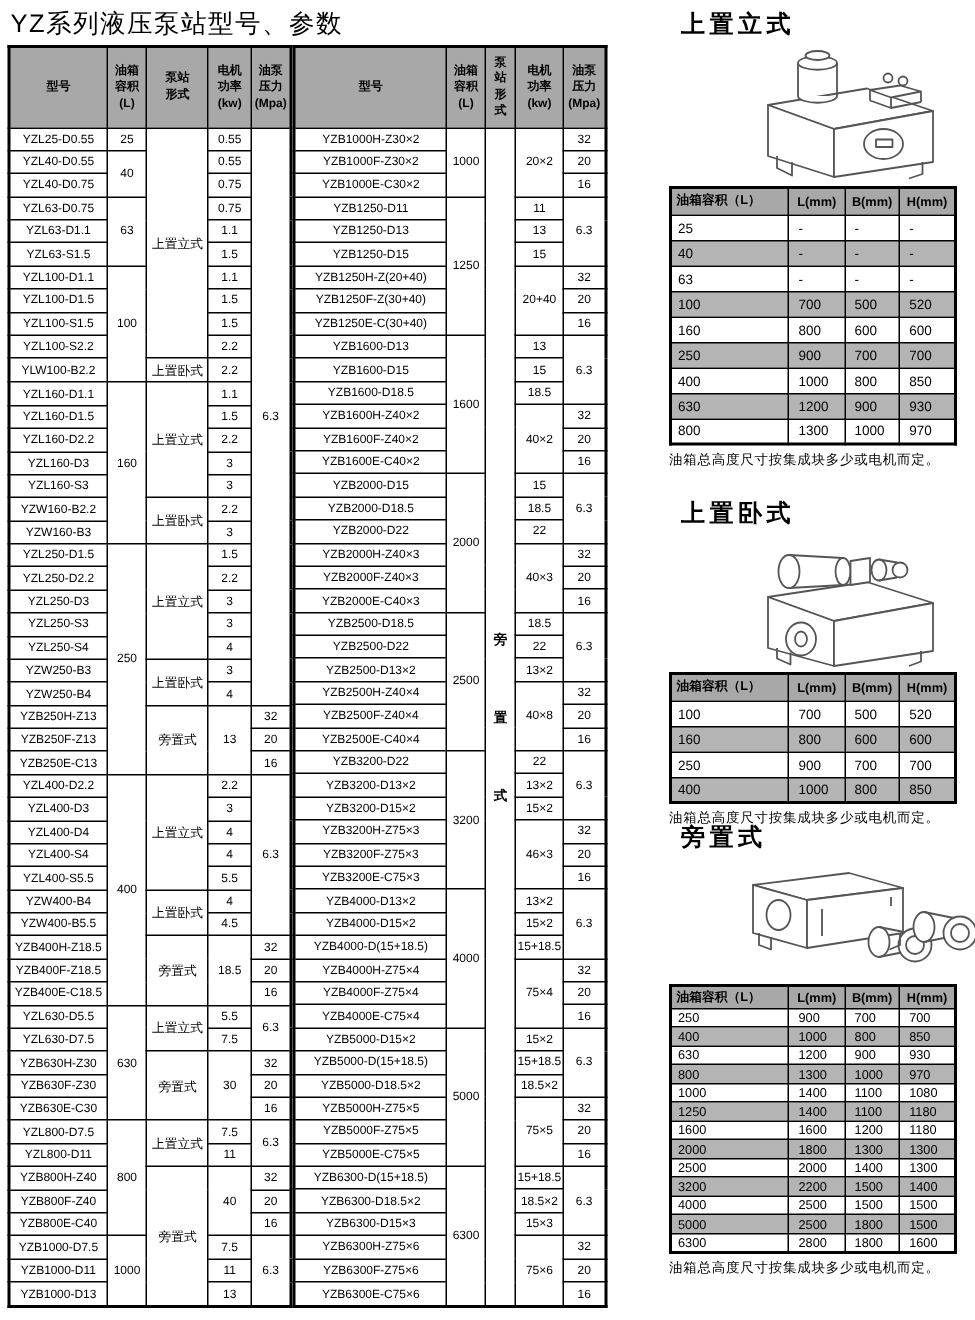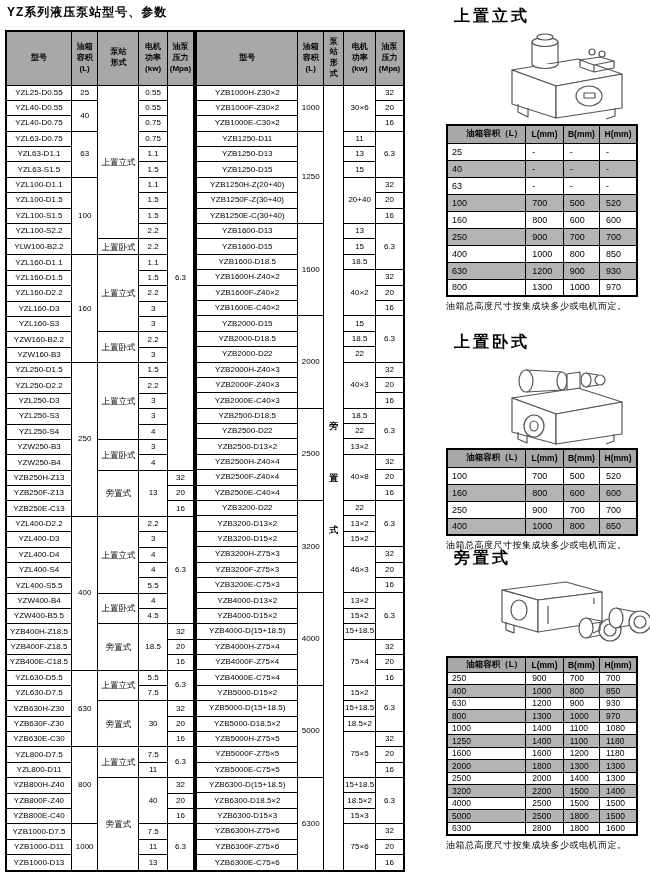--- a/index.html
+++ b/index.html
@@ -5,21 +5,21 @@
   * { box-sizing: border-box; margin: 0; padding: 0; }
   html,body { width:650px; height:880px; overflow:hidden; }
   body {
     background:#fff;
     font-family:"Liberation Sans","DejaVu Sans",sans-serif;
     color:#000;
     position:relative;
   }
   .page-title {
     position:absolute; left:7px; top:4px;
-    font-size:12px; font-weight:bold; letter-spacing:1px;
+    font-size:17px; font-weight:normal; letter-spacing:1px;
   }
   .main-wrap {
     position:absolute; left:5px; top:30px;
     display:flex; align-items:flex-start;
   }
   table { border-collapse:collapse; table-layout:fixed; background:#fff; }
   .main-tbl { border:2px solid #000; height:842px; }
   .main-tbl th {
     background:#a8a8a8; border:1px solid #000;
     font-size:8px; font-weight:bold; line-height:1.35;
@@ -41,21 +41,21 @@
   .sec-vertical   { top:6px; }
   .sec-horizontal { top:332px; }
   .sec-side       { top:548px; }
   .sec-heading { font-size:16px; font-weight:bold; letter-spacing:3px; margin-left:16px; }
   .diagram { display:block; margin:1px auto 1px 36px; }
   .side-tbl { border:2px solid #000; width:192px; margin-left:8px; margin-top:2px; }
   .side-tbl th {
     background:#a8a8a8; border:1px solid #000; font-size:8.5px;
     height:18px; padding:0 3px; text-align:center; white-space:nowrap;
   }
-  .side-tbl th:first-child { text-align:right; }
+  .side-tbl th:first-child { text-align:left; }
   .side-tbl td {
     border:1px solid #000; font-size:9px; height:17px;
     padding:0 0 0 6px; text-align:left; white-space:nowrap;
   }
   .side-tbl td:first-child { padding-left:4px; }
   .side-tbl tbody tr:nth-child(even) { background:#b4b4b4; }
   .sec-side .side-tbl th { height:15px; }
   .sec-side .side-tbl td { height:12.5px; font-size:8.5px; }
   .note { font-size:9px; margin:3px 0 0 8px; letter-spacing:0.5px; }
   svg .ln { fill:none; stroke:#555; stroke-width:1.2; stroke-linejoin:round; }
@@ -359,21 +359,21 @@
       </thead>
       <tbody>
         <tr>
           <td>YZB1000H-Z30×2</td>
           <td rowspan="3">1000</td>
           <td rowspan="51" class="vform">旁
 
 置
 
 式</td>
-          <td rowspan="3">30×6</td>
+          <td rowspan="3">20×2</td>
           <td>32</td>
         </tr>
         <tr>
           <td>YZB1000F-Z30×2</td>
           <td>20</td>
         </tr>
         <tr>
           <td>YZB1000E-C30×2</td>
           <td>16</td>
         </tr>

